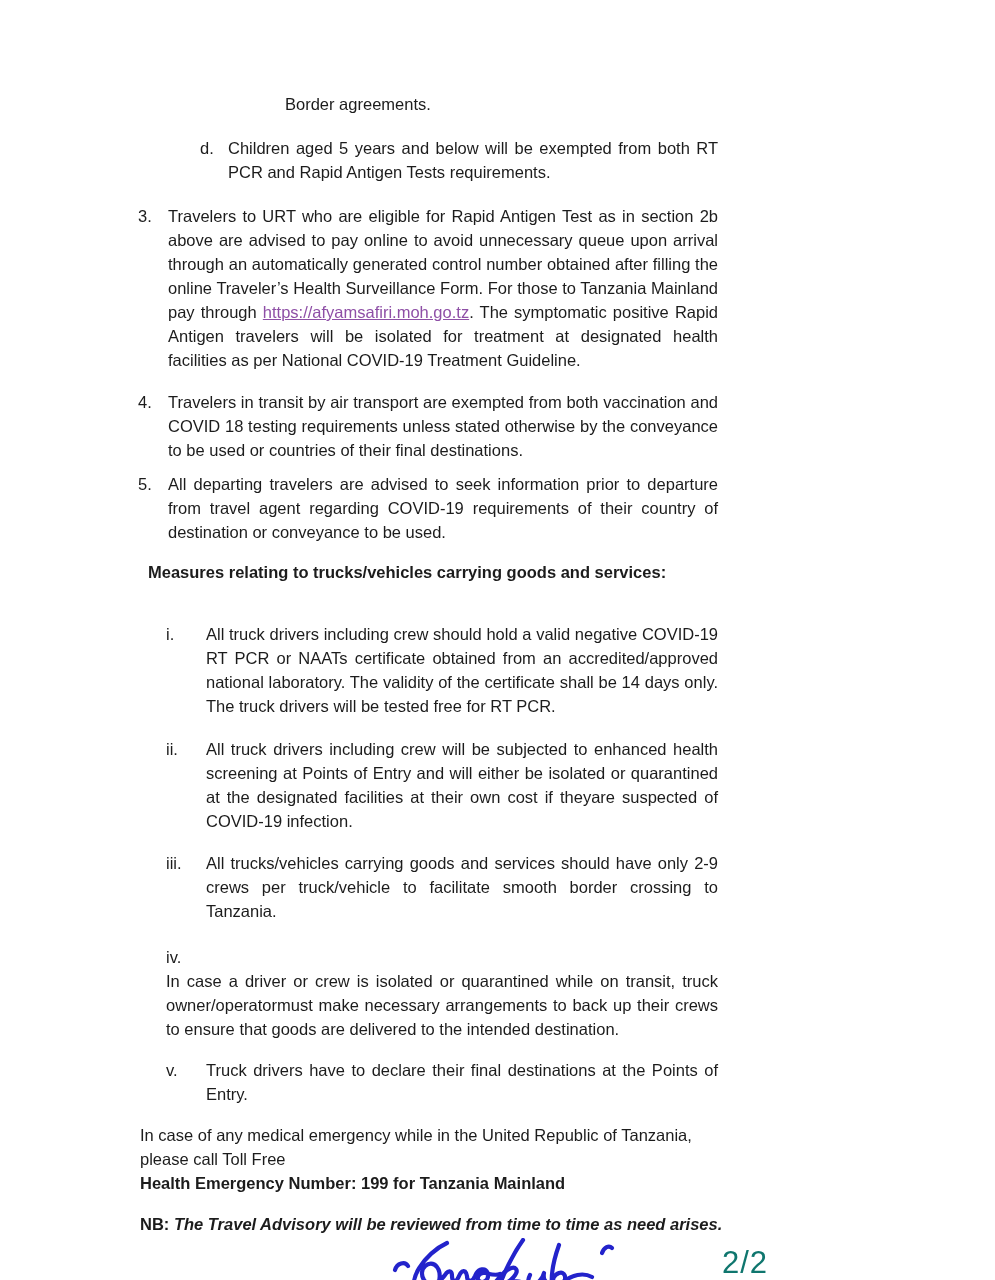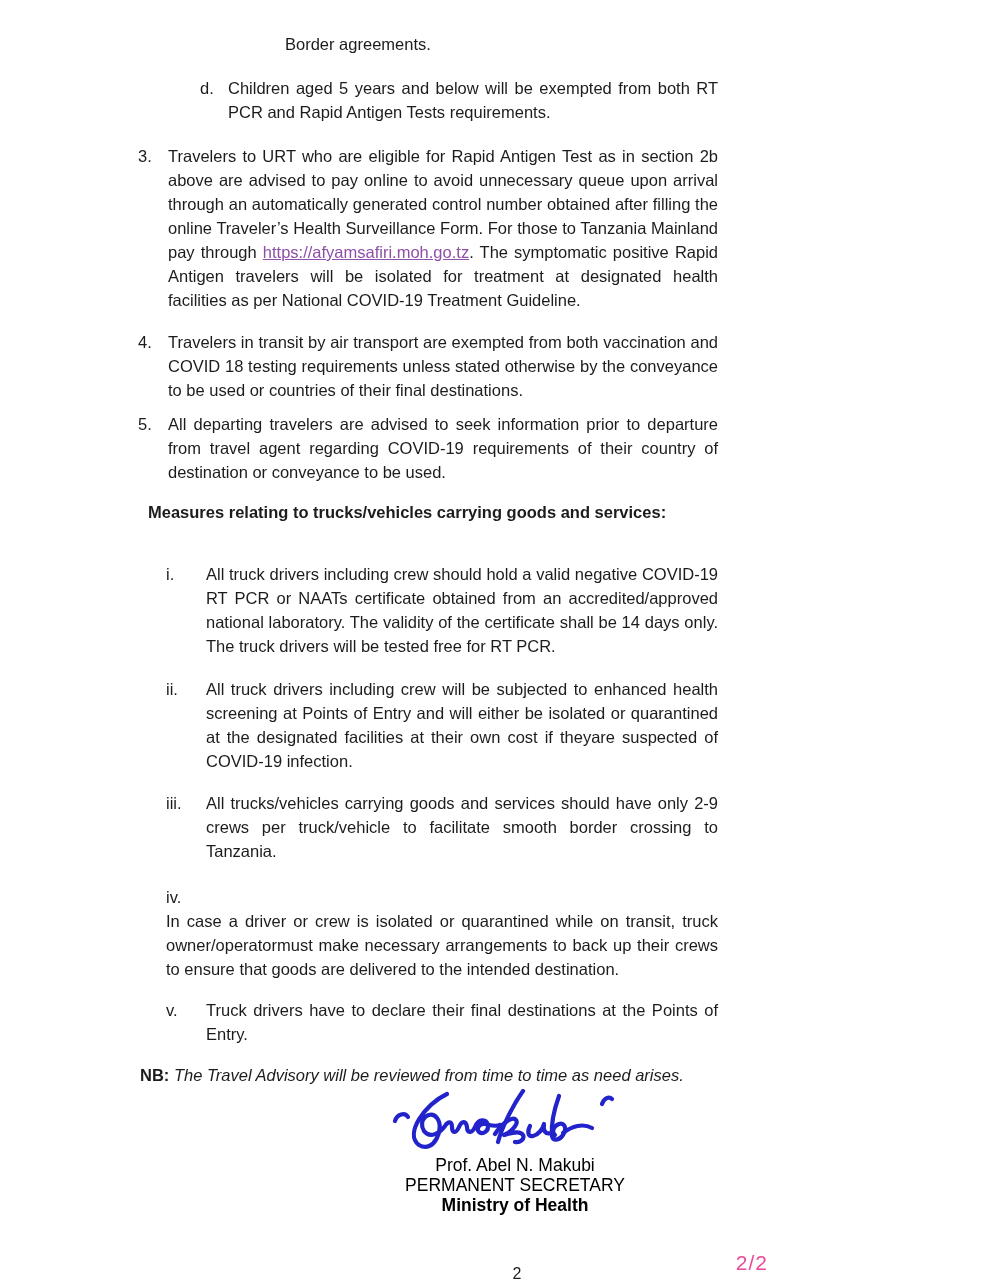--- a/index.html
+++ b/index.html
@@ -6,21 +6,21 @@
   .page{
     position:relative;
     width:801px;height:1280px;
     background:#ffffff;
     font-family:"Liberation Sans","DejaVu Sans",sans-serif;
     color:#1c1c1c;
     font-size:16.5px;
     line-height:24px;
     overflow:hidden;
     box-sizing:border-box;
-    padding-top:32px;
+    padding-top:92px;
   }
   .cont-line{margin:0 83px 0 285px;}
   .li{display:flex;margin-right:83px;}
   .li .marker{flex:none;}
   .li .body{flex:1;text-align:justify;}
   .li-d{margin-left:200px;margin-top:20px;}
   .li-d .marker{width:28px;}
   .li-num{margin-left:138px;}
   .li-num .marker{width:30px;}
   .li-3{margin-top:20px;}
@@ -31,30 +31,30 @@
   .li-i{margin-top:38px;}
   .li-ii{margin-top:19px;}
   .li-iii{margin-top:18px;}
   .li-iv{margin-top:22px;flex-direction:column;}
   .li-v{margin-top:17px;}
   .heading{margin:16px 83px 0 148px;font-weight:bold;}
   .emergency{margin:17px 70px 0 140px;}
   .emergency .bold-line{font-weight:bold;}
   .nb{margin:17px 70px 0 140px;white-space:nowrap;}
   .nb .nb-label{font-weight:bold;}
-  .nb .nb-text{font-weight:normal;font-style:italic;}
+  .nb .nb-text{font-weight:bold;font-style:italic;}
   a.link{color:#8e4fa6;text-decoration:underline;cursor:pointer;}
   .sig-wrap{margin:2px 0 0 387px;width:260px;height:66px;}
   .sig-wrap svg{display:block;width:260px;height:66px;}
   .sign-block{width:340px;margin-left:345px;text-align:center;font-size:17.5px;line-height:20px;color:#000000;}
   .sign-block .bold{font-weight:bold;}
   .pageno{margin-top:47px;margin-left:505px;width:24px;text-align:center;font-size:16px;}
   .pager{
     position:absolute;right:33px;bottom:5px;
-    font-size:21px;color:#ec4899;letter-spacing:1px;
+    font-size:31px;color:#0f766e;letter-spacing:1px;
     font-family:"Liberation Sans","DejaVu Sans",sans-serif;
     margin-top:28px;
   }
 </style>
 </head>
 <body>
 
 <div class="page">
 
   <p class="cont-line">Border agreements.</p>
@@ -99,20 +99,24 @@
   <div class="li li-rom li-iv">
     <span class="marker">iv.</span>
     <span class="body">In case a driver or crew is isolated or quarantined while on transit, truck owner/operatormust make necessary arrangements to back up their crews to ensure that goods are delivered to the intended destination.</span>
   </div>
 
   <div class="li li-rom li-v">
     <span class="marker">v.</span>
     <span class="body">Truck drivers have to declare their final destinations at the Points of Entry.</span>
   </div>
 
+  <div class="emergency">
+    <div>In case of any medical emergency while in the United Republic of Tanzania, please call Toll Free</div>
+    <div class="bold-line">Health Emergency Number: 199 for Tanzania Mainland</div>
+  </div>
 
   <p class="nb"><span class="nb-label">NB:</span><span class="nb-text"> The Travel Advisory will be reviewed from time to time as need arises.</span></p>
 
   <div class="sig-wrap">
     <svg viewBox="0 0 260 66">
       <g fill="none" stroke="#2323cb" stroke-width="4.2" stroke-linecap="round" stroke-linejoin="round">
         <path d="M8,32 C10,25 18,23 21,28"></path>
         <path d="M60,5 C38,15 17,45 32,56 C47,65 58,39 50,29 C43,20 30,31 37,42 C43,50 53,44 58,37 C61,32 65,32 65,38 C65,44 69,45 72,38 C75,31 79,32 80,38 C80,44 85,45 88,38 C91,30 99,29 101,36 C102,42 96,46 92,43 C89,40 92,34 98,35 C103,36 108,38 113,36"></path>
         <path d="M136,2 C126,16 115,38 111,53"></path>
         <path d="M108,45 C116,33 126,27 129,31 C132,35 124,43 117,46 C124,44 133,41 136,46 C138,50 133,54 128,53"></path>

